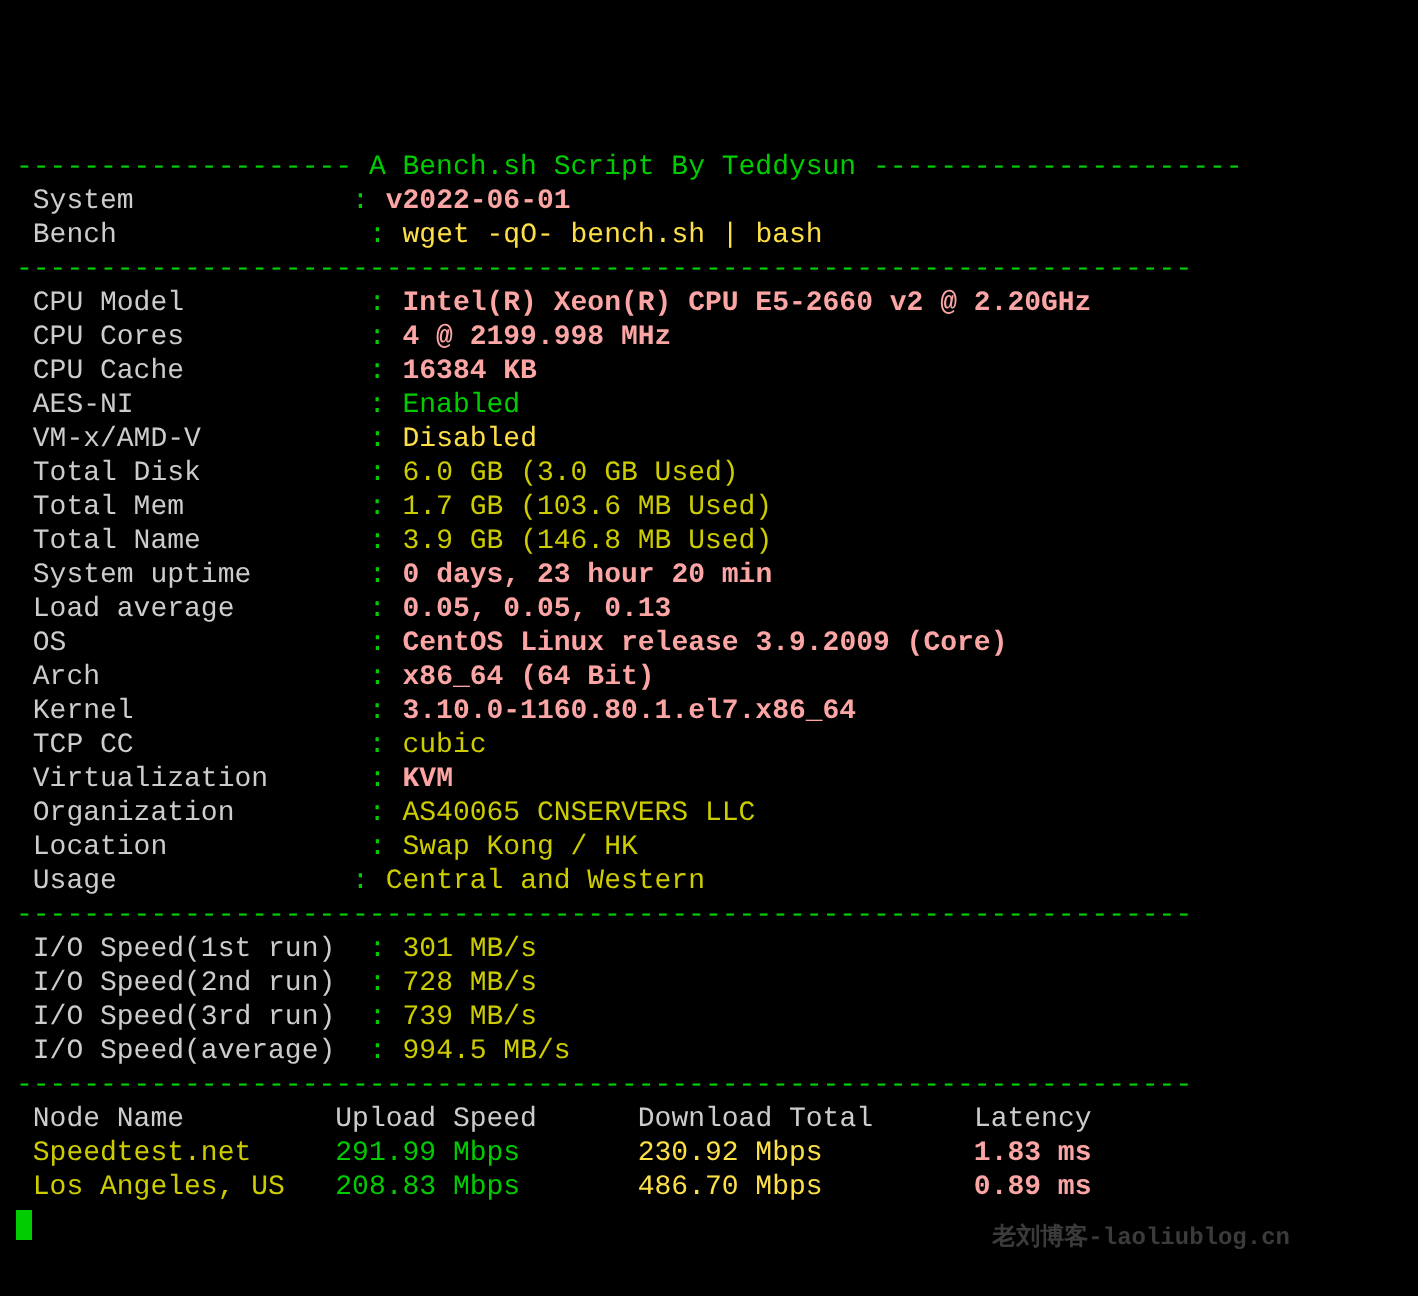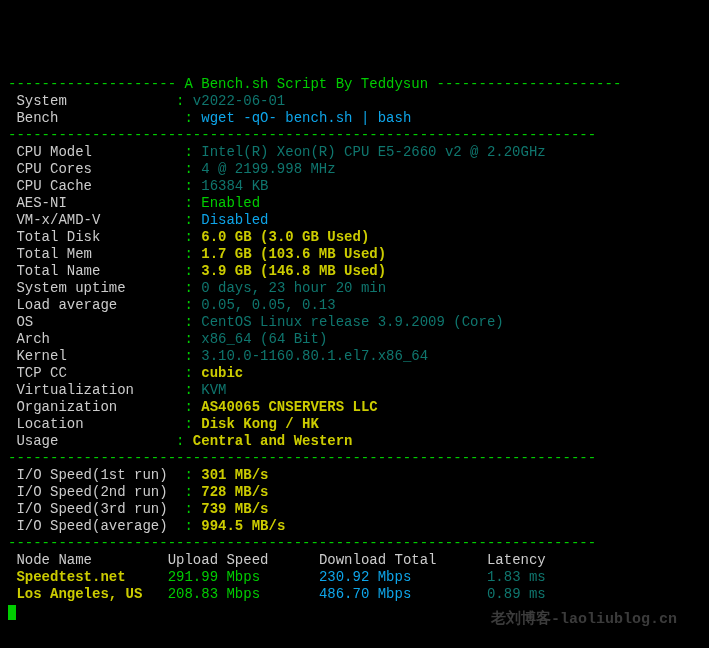--- a/index.html
+++ b/index.html
@@ -9,30 +9,30 @@
     color: #cccccc;
     font-family: "Consolas", "Courier New", monospace;
     font-size: 14px;
     line-height: 17px;
     width: 709px;
     height: 648px;
     box-sizing: border-box;
     white-space: pre;
     position: relative;
   }
-  .cyan { color: #0f766e; }
-  .yellow { color: #cccc00; font-weight: bold; }
+  .cyan { color: #fca5a5; font-weight: bold; }
+  .yellow { color: #cccc00; }
   .green { color: #00cc00; }
-  .red { color: #0ea5e9; }
+  .red { color: #fde047; }
   .watermark {
     position: absolute;
-    right: 32px;
+    right: 64px;
     bottom: 20px;
     color: #555555;
-    font-size: 15px;
+    font-size: 12px;
     font-weight: bold;
     opacity: 0.7;
     pointer-events: none;
     text-shadow: 1px 1px 2px rgba(0,0,0,0.8);
   }
   .cursor {
     background: #00cc00;
     display: inline-block;
     width: 8px;
     height: 15px;
@@ -57,21 +57,21 @@
 <span> Total Mem</span>          <span class="green"> : </span><span class="yellow">1.7 GB (103.6 MB Used)</span>
 <span> Total Name</span>         <span class="green"> : </span><span class="yellow">3.9 GB (146.8 MB Used)</span>
 <span> System uptime</span>      <span class="green"> : </span><span class="cyan">0 days, 23 hour 20 min</span>
 <span> Load average</span>       <span class="green"> : </span><span class="cyan">0.05, 0.05, 0.13</span>
 <span> OS</span>                 <span class="green"> : </span><span class="cyan">CentOS Linux release 3.9.2009 (Core)</span>
 <span> Arch</span>               <span class="green"> : </span><span class="cyan">x86_64 (64 Bit)</span>
 <span> Kernel</span>             <span class="green"> : </span><span class="cyan">3.10.0-1160.80.1.el7.x86_64</span>
 <span> TCP CC</span>             <span class="green"> : </span><span class="yellow">cubic</span>
 <span> Virtualization</span>     <span class="green"> : </span><span class="cyan">KVM</span>
 <span> Organization</span>       <span class="green"> : </span><span class="yellow">AS40065 CNSERVERS LLC</span>
-<span> Location</span>           <span class="green"> : </span><span class="yellow">Disk Kong / HK</span>
+<span> Location</span>           <span class="green"> : </span><span class="yellow">Swap Kong / HK</span>
 <span> Usage</span>             <span class="green"> : </span><span class="yellow">Central and Western</span>
 <span class="green">----------------------------------------------------------------------</span>
 <span> I/O Speed(1st run)</span> <span class="green"> : </span><span class="yellow">301 MB/s</span>
 <span> I/O Speed(2nd run)</span> <span class="green"> : </span><span class="yellow">728 MB/s</span>
 <span> I/O Speed(3rd run)</span> <span class="green"> : </span><span class="yellow">739 MB/s</span>
 <span> I/O Speed(average)</span> <span class="green"> : </span><span class="yellow">994.5 MB/s</span>
 <span class="green">----------------------------------------------------------------------</span>
 <span> Node Name</span>         <span>Upload Speed</span>      <span>Download Total</span>      <span>Latency</span>
 <span class="yellow"> Speedtest.net</span>     <span class="green">291.99 Mbps</span>       <span class="red">230.92 Mbps</span>         <span class="cyan">1.83 ms</span>
 <span class="yellow"> Los Angeles, US</span>   <span class="green">208.83 Mbps</span>       <span class="red">486.70 Mbps</span>         <span class="cyan">0.89 ms</span>

